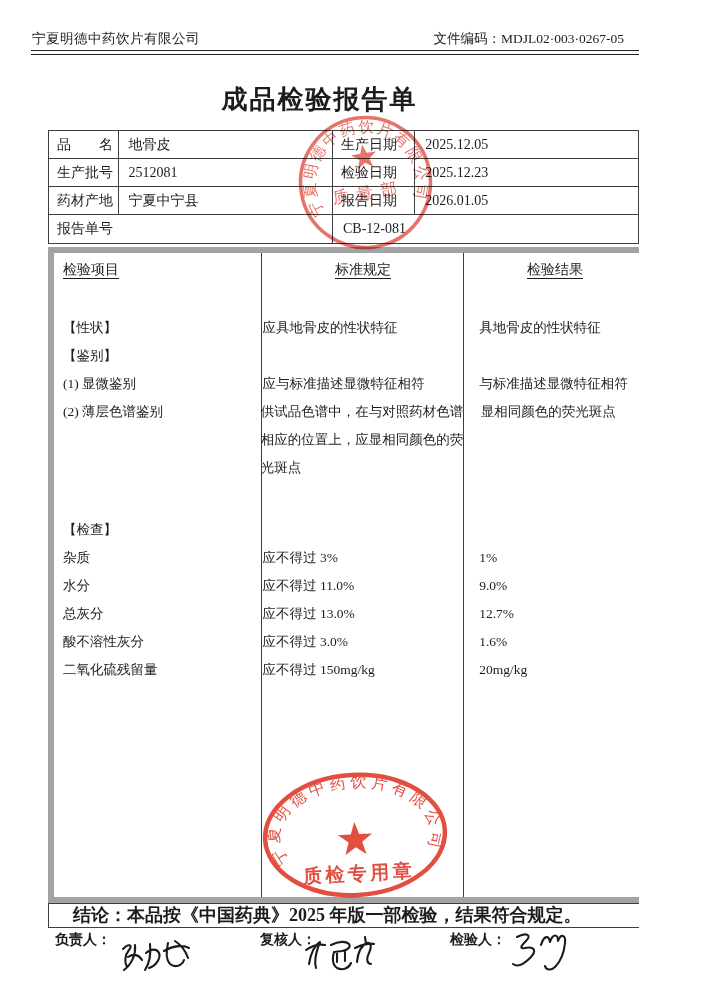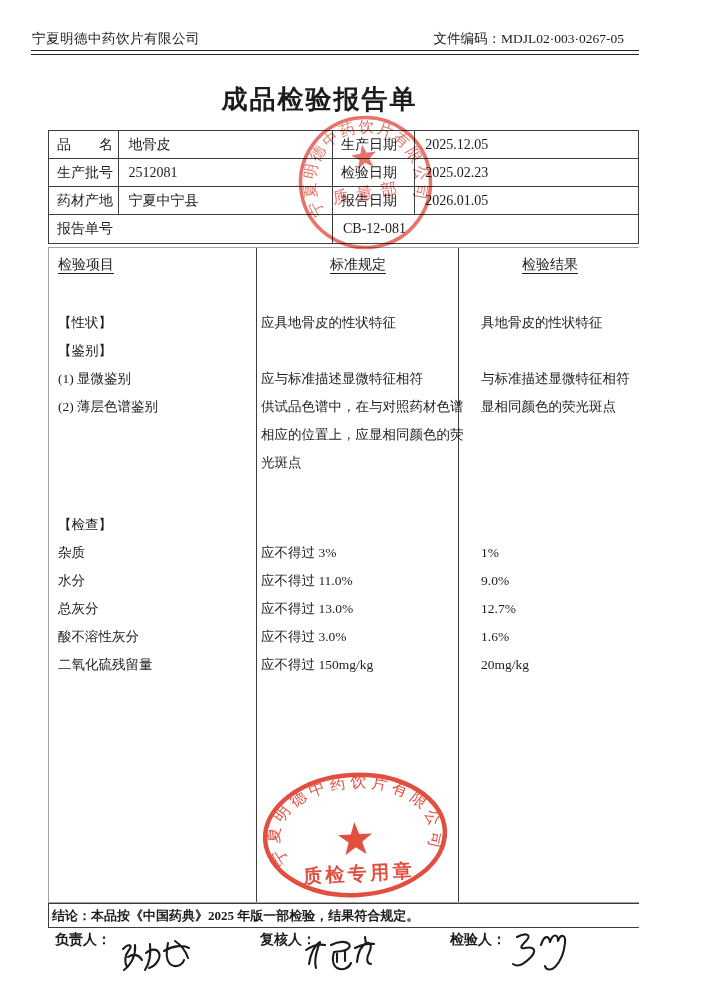--- a/index.html
+++ b/index.html
@@ -16,38 +16,38 @@
   
   .doc-title { position:absolute; left:0; top:82px; width:100%; text-align:center;
     font-size:26px; font-weight:bold; letter-spacing:2px; }
   
   table.info { position:absolute; left:48px; top:130px; border-collapse:collapse;
     table-layout:fixed; font-size:14px; }
   table.info td { border:1px solid #3d3d3d; height:27px; padding:0 0 0 8px; white-space:pre;margin-top:12px; }
   table.info td.val { padding-left:10px; }
   
   .rtable { position:absolute; left:48px; top:247px; width:620px; height:656px;
-    border:1px solid #a3a3a3; box-sizing:border-box; font-size:13.5px; }
+    border:6px solid #a3a3a3; box-sizing:border-box; font-size:13.5px; }
   .vline { position:absolute; top:0; bottom:0; width:1px; background:#3d3d3d; }
   .vline.v1 { left:207px; } .vline.v2 { left:409px; }
   .rhead { position:absolute; top:8px; font-size:14px; text-decoration:underline;
     text-underline-offset:4px; }
   .rhead.h1 { left:9px; }
   .rhead.h2 { left:208px; width:202px; text-align:center; }
   .rhead.h3 { left:397px; width:208px; text-align:center; }
   .rrows { position:absolute; left:0; top:61px; width:100%; }
   .trow { display:flex; line-height:28px; }
   .trow .c1 { width:207px; padding-left:9px; box-sizing:border-box; white-space:pre; }
   .trow .c2 { width:202px; padding-left:5px; box-sizing:border-box; white-space:pre; }
   .trow .c3 { width:209px; padding-left:23px; box-sizing:border-box; white-space:pre; }
   .trow.gap { margin-top:34px; }
   
   .conclusion { position:absolute; left:48px; top:903px; width:620px; height:25px;
-    border:1px solid #3d3d3d; box-sizing:border-box; font-size:13px; font-weight:bold;
-    line-height:23px; padding-left:3px; }
+    border:1px solid #3d3d3d; box-sizing:border-box; font-size:18px; font-weight:bold;
+    line-height:23px; padding-left:24px; }
   
   .sig-label { position:absolute; top:931px; font-size:14px; font-weight:bold; }
   .sig-label.l1 { left:55px; } .sig-label.l2 { left:260px; } .sig-label.l3 { left:450px; }
   .sig { position:absolute; }
   .sig path { fill:none; stroke:#1b1b1b; stroke-width:2.1; stroke-linecap:round; stroke-linejoin:round; }
   .sig.s1 { left:116px; top:936px; } .sig.s2 { left:299px; top:932px; } .sig.s3 { left:505px; top:929px; }
   
   .stamp { position:absolute; mix-blend-mode:multiply; pointer-events:none; }
   .stamp-upper { left:296px; top:113px; width:139px; height:139px; color:#e25448;
     opacity:.82; transform:rotate(-9deg); }
@@ -77,21 +77,21 @@
         <tr>
       <td>品　　名</td>
       <td class="val">地骨皮</td>
       <td>生产日期</td>
       <td class="val">2025.12.05</td>
     </tr>
     <tr>
       <td>生产批号</td>
       <td class="val">2512081</td>
       <td>检验日期</td>
-      <td class="val">2025.02.23</td>
+      <td class="val">2025.12.23</td>
     </tr>
     <tr>
       <td>药材产地</td>
       <td class="val">宁夏中宁县</td>
       <td>报告日期</td>
       <td class="val">2026.01.05</td>
     </tr>
     <tr style="height:29px">
       <td colspan="2">报告单号</td>
       <td colspan="2" class="val">CB-12-081</td>

